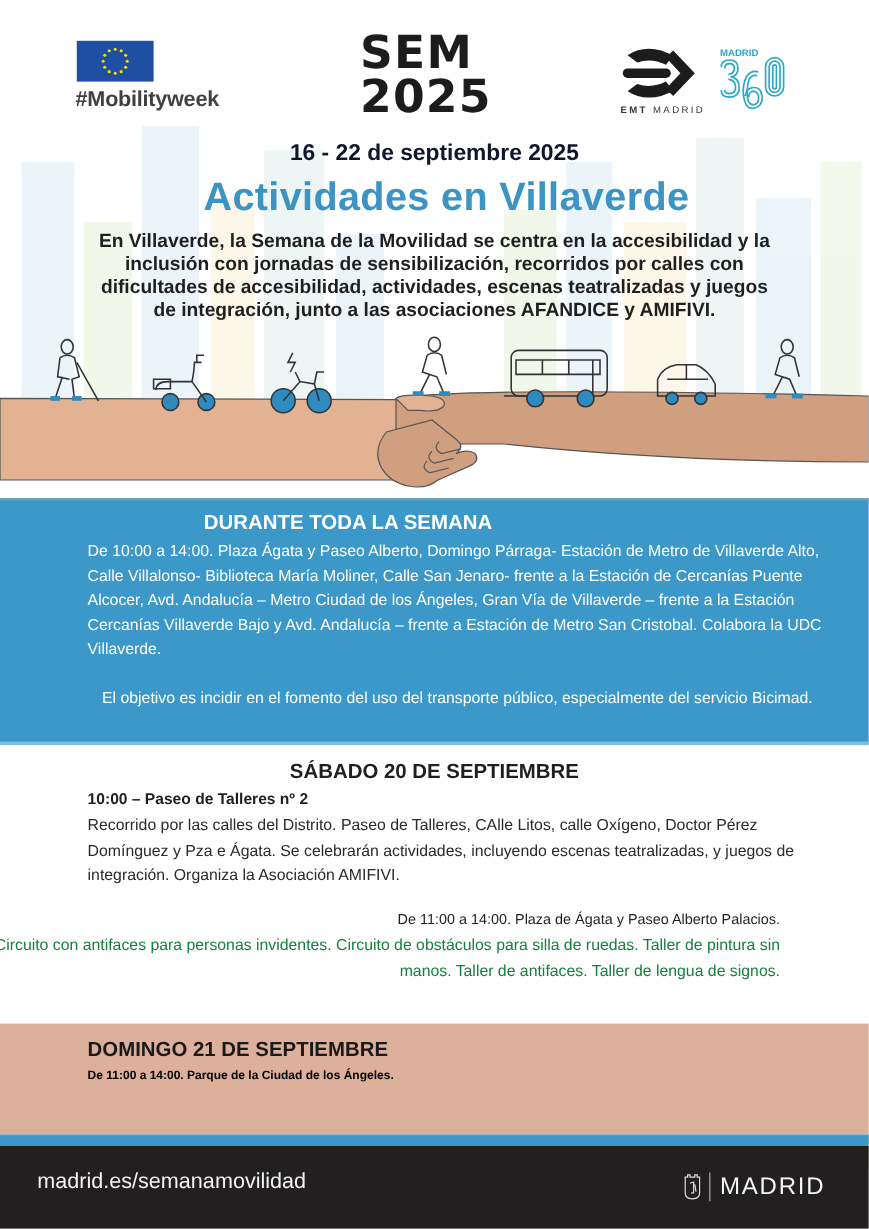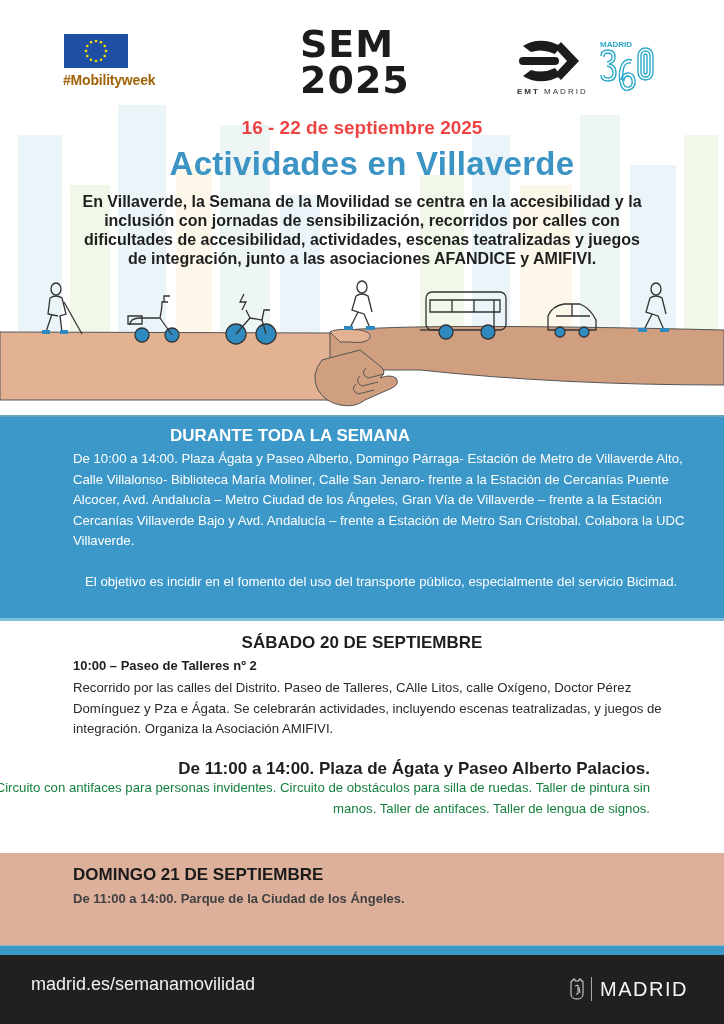--- a/index.html
+++ b/index.html
@@ -8,58 +8,58 @@
 
   .page { position: relative; width: 724px; height: 1024px; }
 
   
   .header { position: absolute; top: 0; left: 0; width: 724px; height: 415px; background: #ffffff; overflow: hidden; }
   .bg-bars { position: absolute; left: 0; top: 95px; width: 724px; height: 240px; opacity: 0.18; }
   .bg-bars div { position: absolute; bottom: 0; }
 
   .eu-logo { position: absolute; left: 64px; top: 34px; width: 64px; height: 34px; background: #1f4fa3; }
   .eu-logo svg { position: absolute; left: 0; top: 0; }
-  .mobility-tag { position: absolute; left: 63px; top: 72px; font-size: 14px; font-weight: bold; color: #a16207; letter-spacing: -0.2px; }
+  .mobility-tag { position: absolute; left: 63px; top: 72px; font-size: 18px; font-weight: bold; color: #404040; letter-spacing: -0.2px; }
 
   .sem-logo { position: absolute; left: 300px; top: 26px; width: 120px; font-family: "DejaVu Sans", sans-serif; font-weight: bold; font-size: 38px; line-height: 36px; color: #1c1c1c; letter-spacing: 1px; }
   .sem-logo span { display: block; }
 
   .emt-logo { position: absolute; left: 515px; top: 36px; width: 74px; height: 62px; }
   .emt-label { position: absolute; left: 517px; top: 87px; font-size: 8px; letter-spacing: 2px; color: #333; white-space: nowrap; }
   .emt-label b { font-weight: bold; }
 
   .m360 { position: absolute; left: 598px; top: 40px; width: 60px; height: 56px; }
   .m360-label { position: absolute; left: 600px; top: 40px; font-size: 8px; font-weight: bold; color: #2aa8c8; }
 
-  .dates { position: absolute; left: 0; top: 117px; width: 724px; text-align: center; font-size: 19px; font-weight: bold; color: #ef4444; }
+  .dates { position: absolute; left: 0; top: 117px; width: 724px; text-align: center; font-size: 19px; font-weight: bold; color: #0f172a; }
   .title { position: absolute; left: 10px; top: 145px; width: 724px; text-align: center; font-size: 33px; font-weight: bold; color: #3b94c4; letter-spacing: 0.3px; }
   .intro { position: absolute; left: 80px; top: 192px; width: 564px; text-align: center; font-size: 16px; font-weight: bold; line-height: 19px; color: #1f1f1f; }
 
   .illustration { position: absolute; left: 0; top: 280px; width: 724px; height: 135px; }
 
   
   .week { position: absolute; left: 0; top: 415px; width: 724px; height: 205px; background: #3c98c8; border-top: 2px solid #6aa3b8; color: #ffffff; }
   .week h2 { position: absolute; left: 0; top: 9px; width: 580px; text-align: center; font-size: 17px; font-weight: bold; color: #ffffff; }
   .week .body { position: absolute; left: 73px; top: 32px; width: 640px; font-size: 13.2px; line-height: 20.5px; }
   .week .body p + p { margin-top: 20px; margin-left: 12px; }
 
   .divider-light { position: absolute; left: 0; top: 618px; width: 724px; height: 3px; background: #7cc0df; }
 
   
   .sat { position: absolute; left: 0; top: 621px; width: 674px; height: 203px; background: #ffffff; }
   .sat h2 { position: absolute; left: 0; top: 12px; width: 724px; text-align: center; font-size: 17px; font-weight: bold; color: #1f1f1f; }
   .sat .ev1-title { position: absolute; left: 73px; top: 37px; font-size: 13px; font-weight: bold; }
   .sat .ev1-body { position: absolute; left: 73px; top: 57px; width: 620px; font-size: 13.2px; line-height: 20.5px; color: #2a2a2a; }
-  .sat .ev2-title { position: absolute; right: 24px; top: 138px; font-size: 17px; font-weight: bold; text-align: center; }
+  .sat .ev2-title { position: absolute; right: 24px; top: 138px; font-size: 12px; font-weight: normal; text-align: center; }
   .sat .ev2-body { position: absolute; right: 24px; top: 157px; width: 680px; text-align: right; font-size: 13.2px; line-height: 20.5px; color: #15803d; }
 
   
   .sun { position: absolute; left: 0; top: 853px; width: 724px; height: 121px; background: #ddb09c; text-align: right; }
   .sun h2 { position: absolute; left: 73px; top: 12px; font-size: 17px; font-weight: bold; color: #1a1a1a; }
-  .sun .ev-title { position: absolute; left: 73px; top: 38px; font-size: 13px; font-weight: bold; color: #404040; }
+  .sun .ev-title { position: absolute; left: 73px; top: 38px; font-size: 10px; font-weight: bold; color: #000000; }
   .sun .ev-body { position: absolute; left: 73px; top: 57px; width: 630px; font-size: 13.2px; line-height: 20.5px; color: #2a2a2a; }
 
   .stripe-blue { position: absolute; left: 0; top: 945px; width: 724px; height: 10px; background: #3c98c8; border-top: 1px solid #8fb7c8; }
 
   
   .footer { position: absolute; left: 0; top: 955px; width: 724px; height: 69px; background: #221f20; color: #ffffff; }
   .footer .url { position: absolute; left: 31px; top: 19px; font-size: 18px; color: #f2f2f2; }
   .footer .brand { position: absolute; left: 570px; top: 22px; display: flex; align-items: center; }
   .footer .crest { width: 14px; height: 22px; }
   .footer .sep { width: 1px; height: 24px; background: #aaa; margin: 0 8px 0 7px; }

